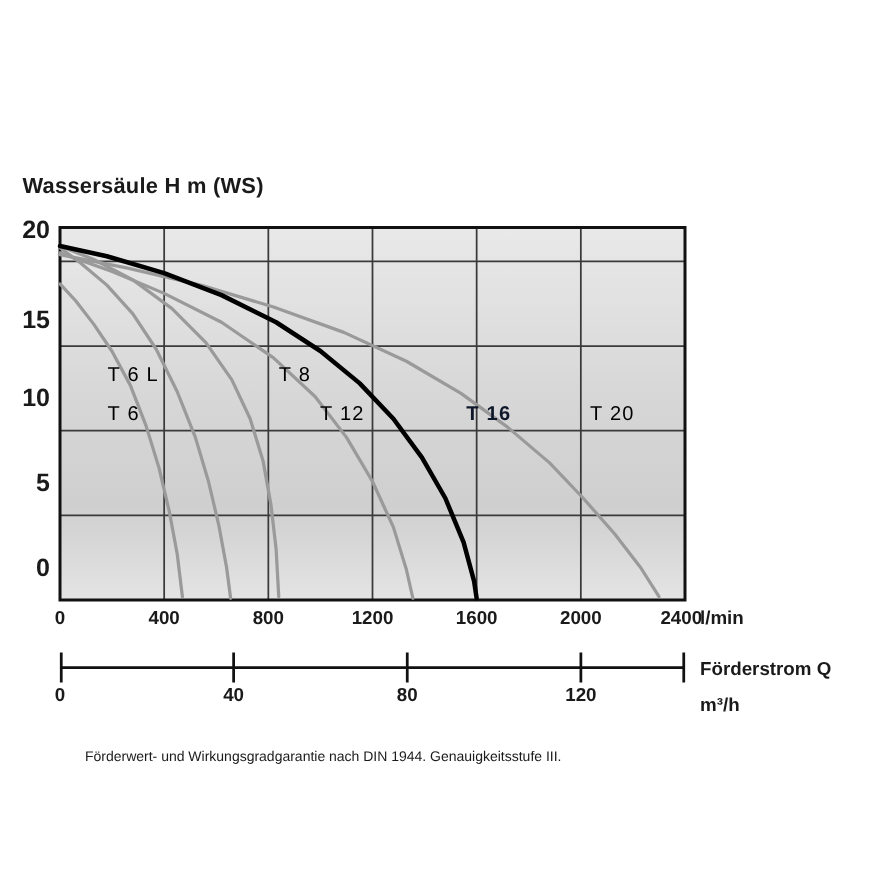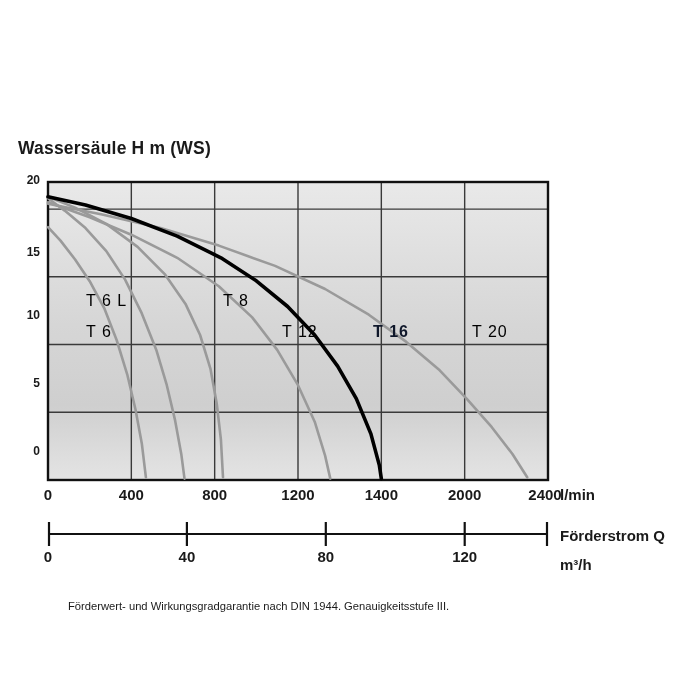--- a/index.html
+++ b/index.html
@@ -53,21 +53,21 @@
     left: 0; top: 0;
     width: 500px;
     height: 298px;
     overflow: visible;
   }
 
   
   .ylab {
     position: absolute;
     right: 0;
-    font-size: 12px;
+    font-size: 20px;
     font-weight: bold;
     text-align: right;
     white-space: nowrap;
   }
   .ylab-wrap {
     position: absolute;
     left: 10px;
     top: 182px;
     width: 30px;
     height: 298px;
@@ -160,31 +160,31 @@
         <path stroke="#9a9a9a" d="M0,14.8 L27.1,25.6 L58.3,41.9 L89.6,64.9 L116.7,92.1 L137.5,121.9 L152.1,153.0 L162.5,186.9 L168.8,222.1 L172.9,257.4 L175,295.3"></path>
         <path stroke="#9a9a9a" d="M0,20.3 L41.7,35.2 L83.3,52.7 L129.2,75.8 L170.8,104.3 L204.2,135.4 L229.2,167.9 L250,203.2 L266.7,239.7 L277.1,273.6 L282.3,296.6"></path>
         <path stroke="#9a9a9a" d="M0,21.7 L54.2,32.5 L112.5,46.1 L170.8,63.6 L227.1,83.9 L277.1,107.0 L320.8,132.7 L358.3,159.9 L391.7,188.3 L418.8,216.8 L443.8,245.2 L464.6,272.2 L479.2,295.3"></path>
         <path stroke="#000000" stroke-width="3.6" d="M0,14.8 L37.5,23.0 L83.3,36.5 L129.2,54.1 L172.9,75.8 L208.3,98.8 L239.6,124.5 L266.7,153.0 L289.6,184.1 L308.3,216.6 L322.9,251.9 L331.3,283.1 L333.3,296.6"></path>
       </g>
     </svg>
 
     <div class="curve-label grey" style="left:28px; top:110px;">T 6 L</div>
     <div class="curve-label grey" style="left:28px; top:141px;">T 6</div>
     <div class="curve-label grey" style="left:165px; top:110px;">T 8</div>
-    <div class="curve-label grey" style="left:224px; top:141px;">T 12</div>
+    <div class="curve-label grey" style="left:198px; top:141px;">T 12</div>
     <div class="curve-label dark" style="left:325px; top:141px;">T 16</div>
     <div class="curve-label grey" style="left:414px; top:141px;">T 20</div>
   </div>
 
   <div class="xlab-row xlab-row-top">
     <div class="xlab" style="left:0px;">0</div>
     <div class="xlab" style="left:83.33px;">400</div>
     <div class="xlab" style="left:166.67px;">800</div>
     <div class="xlab" style="left:250px;">1200</div>
-    <div class="xlab" style="left:333.33px;">1400</div>
+    <div class="xlab" style="left:333.33px;">1600</div>
     <div class="xlab" style="left:416.67px;">2000</div>
     <div class="xlab" style="left:497px;">2400</div>
   </div>
   <div class="axis-unit" style="left:560px; top:486px;">l/min</div>
 
   <svg style="position:absolute; left:48px; top:520px; width:500px; height:28px; overflow:visible;">
     <line x1="0" y1="14" x2="500" y2="14" stroke="#111111" stroke-width="2.2"></line>
     <g stroke="#111111" stroke-width="2.2">
       <line x1="1" y1="2" x2="1" y2="26"></line>
       <line x1="138.9" y1="2" x2="138.9" y2="26"></line>

